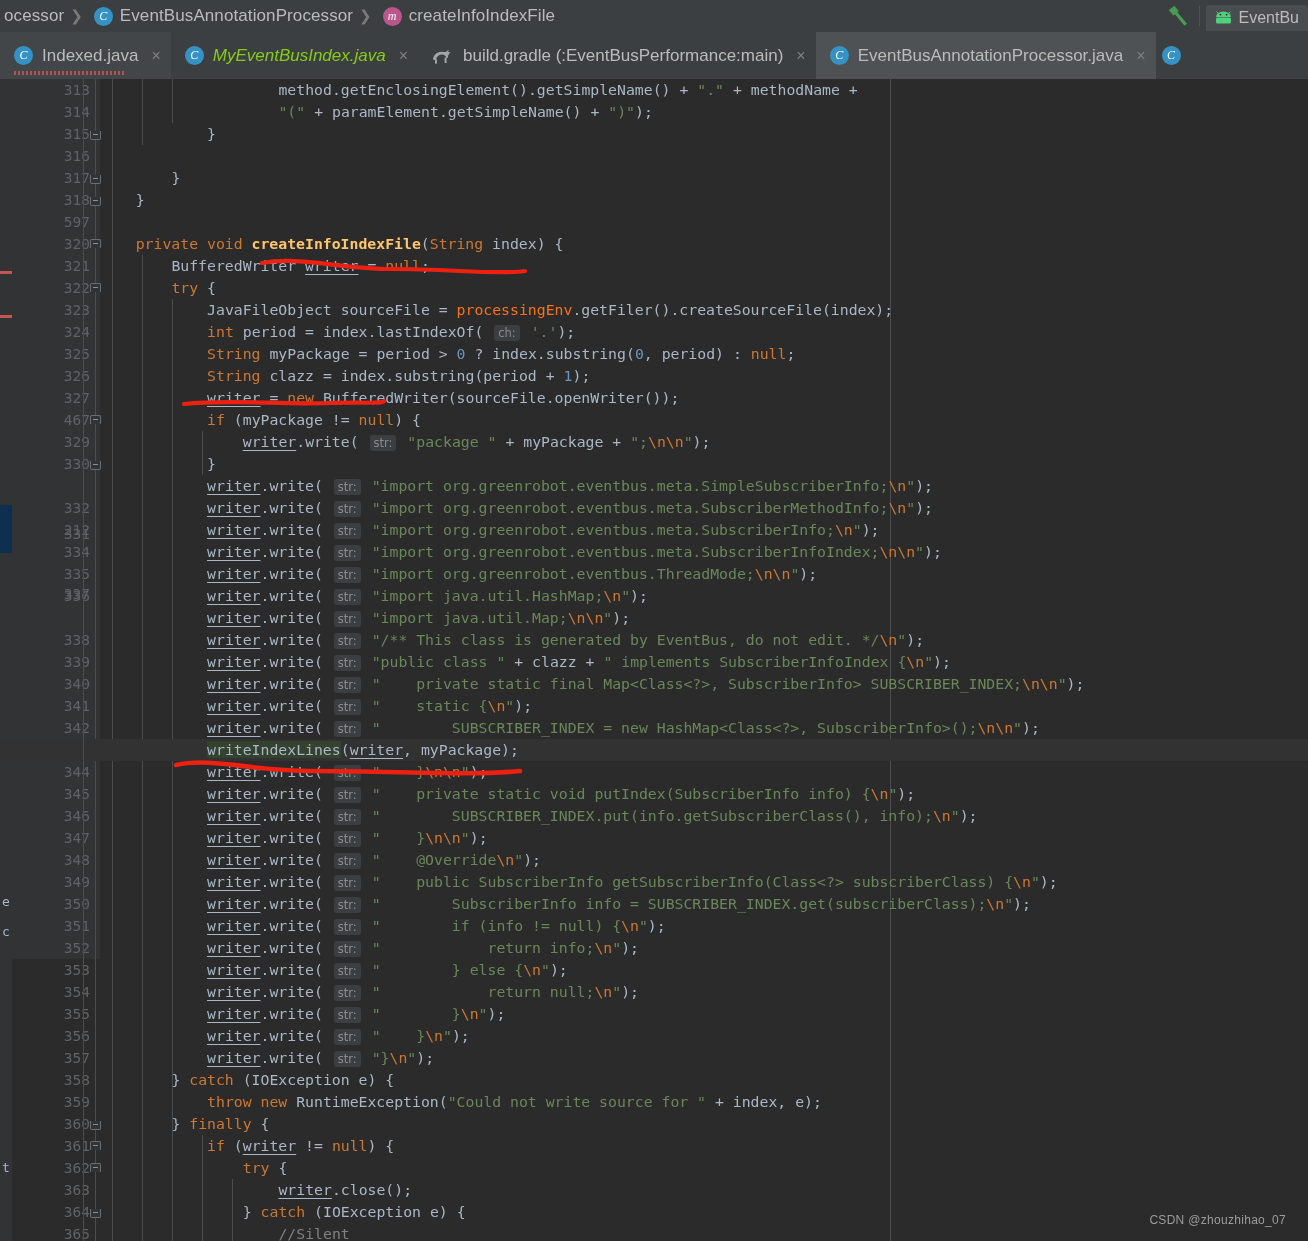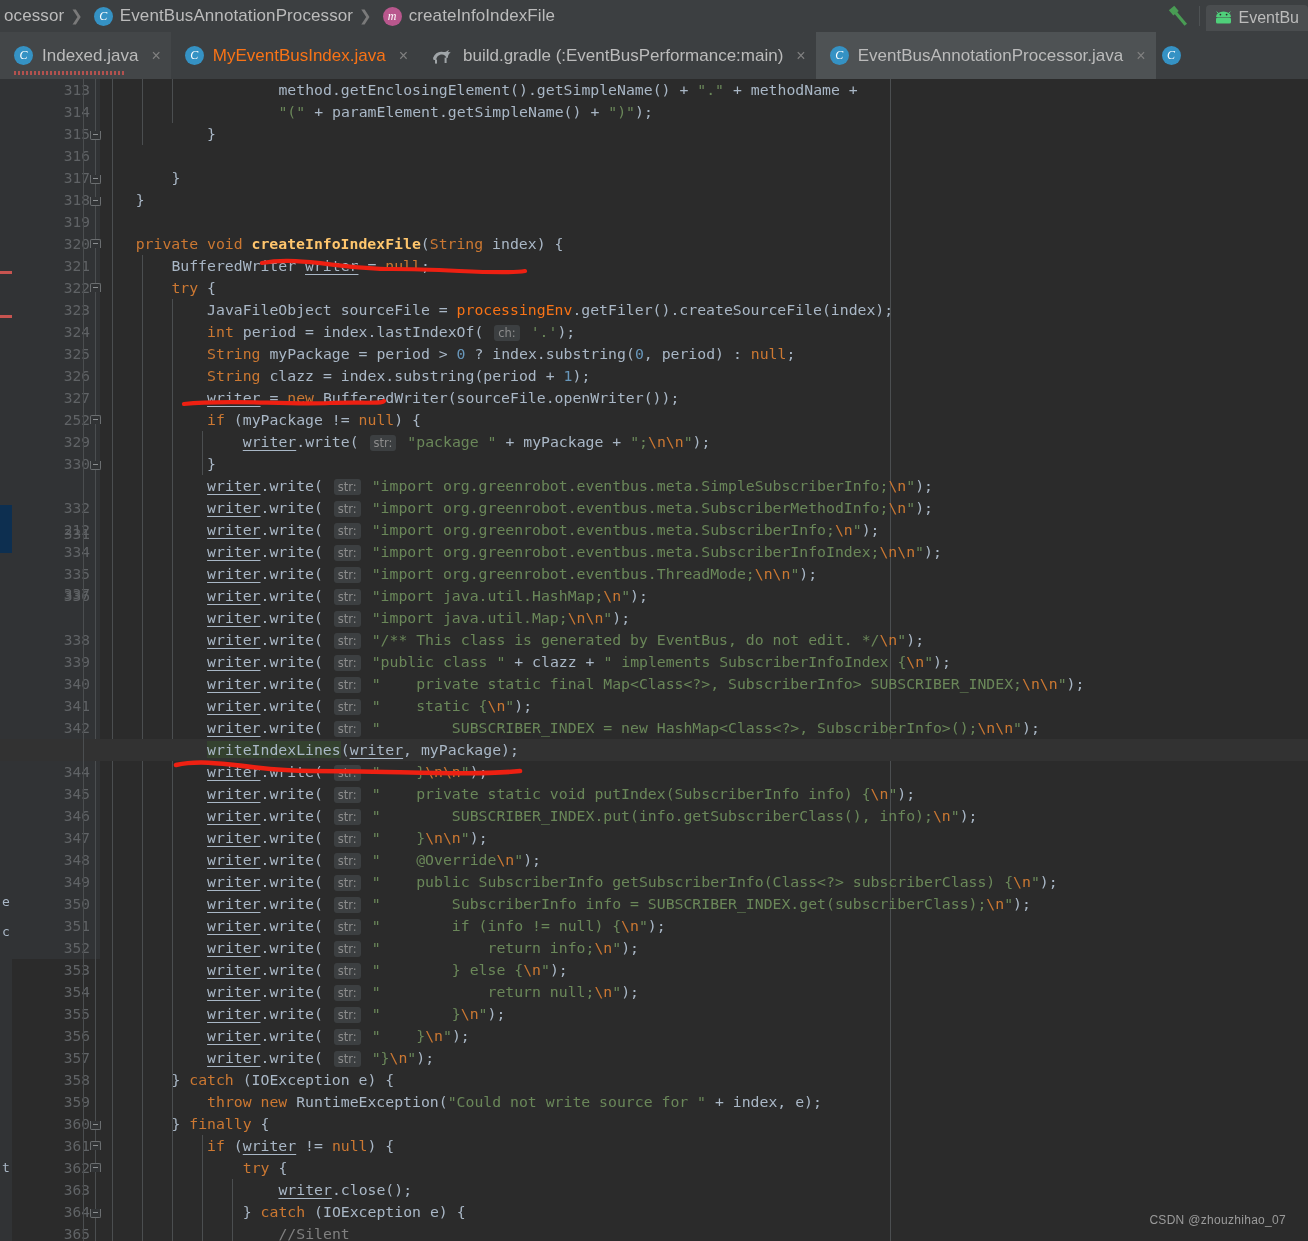--- a/index.html
+++ b/index.html
@@ -191,21 +191,21 @@
         </span>
       <span class="tlabel" style="color:#bbbbbb;">Indexed.java</span>
       <span class="tclose">×</span>
       <span class="underline-sq"></span>
     </div>
 
     <div class="tab">
       <span class="ticon">
           <span class="c-circle">C</span>
         </span>
-      <span class="tlabel" style="color:#f97316;">MyEventBusIndex.java</span>
+      <span class="tlabel" style="color:#84cc16;font-style:italic;">MyEventBusIndex.java</span>
       <span class="tclose">×</span>
     </div>
 
     <div class="tab">
       <span class="ticon">
         <svg width="22" height="18" viewBox="0 0 22 18">
           <path d="M1 11 C3 6 7 4 11 5 C13 5.4 15 4.4 16.5 3 L18.5 5.2 C17 7 15.6 8.6 16 10.6 L14.4 11.2 C13.8 9 12.2 7.6 10 7.6 C6.6 7.6 4.6 10 4.2 13 L1.6 13 Z" fill="#a0a5a8"></path>
           <circle cx="17.1" cy="4.3" r="0.85" fill="#2b2b2b"></circle>
           <rect x="3" y="12.6" width="2" height="4" fill="#a0a5a8"></rect>
           <rect x="12.6" y="10.6" width="2" height="5.4" fill="#a0a5a8"></rect>
@@ -243,30 +243,30 @@
 
     <div class="gutter">
       <div class="foldline" style="top:0;height:1162px;"></div>
       <div id="gutter-numbers">
           <div class="lineno" style="top: 0px;">313</div>
           <div class="lineno" style="top: 22px;">314</div>
           <div class="lineno" style="top: 44px;">315</div>
           <div class="lineno" style="top: 66px;">316</div>
           <div class="lineno" style="top: 88px;">317</div>
           <div class="lineno" style="top: 110px;">318</div>
-          <div class="lineno" style="top: 132px;">319</div>
+          <div class="lineno" style="top: 132px;">597</div>
           <div class="lineno" style="top: 154px;">320</div>
           <div class="lineno" style="top: 176px;">321</div>
           <div class="lineno" style="top: 198px;">322</div>
           <div class="lineno" style="top: 220px;">323</div>
           <div class="lineno" style="top: 242px;">324</div>
           <div class="lineno" style="top: 264px; text-align: right;">325</div>
           <div class="lineno" style="top: 286px;">326</div>
           <div class="lineno" style="top: 308px;">327</div>
-          <div class="lineno" style="top: 330px;">252</div>
+          <div class="lineno" style="top: 330px;">467</div>
           <div class="lineno" style="top: 352px;">329</div>
           <div class="lineno" style="top: 374px;">330</div>
           <div class="lineno" style="top: 396px; margin-top: 48px;">331</div>
           <div class="lineno" style="top: 418px;">332</div>
           <div class="lineno" style="top: 440px;">212</div>
           <div class="lineno" style="top: 462px;">334</div>
           <div class="lineno" style="top: 484px;">335</div>
           <div class="lineno" style="top: 506px;">336</div>
           <div class="lineno" style="top: 504px;">337</div>
           <div class="lineno" style="top: 550px;">338</div>

